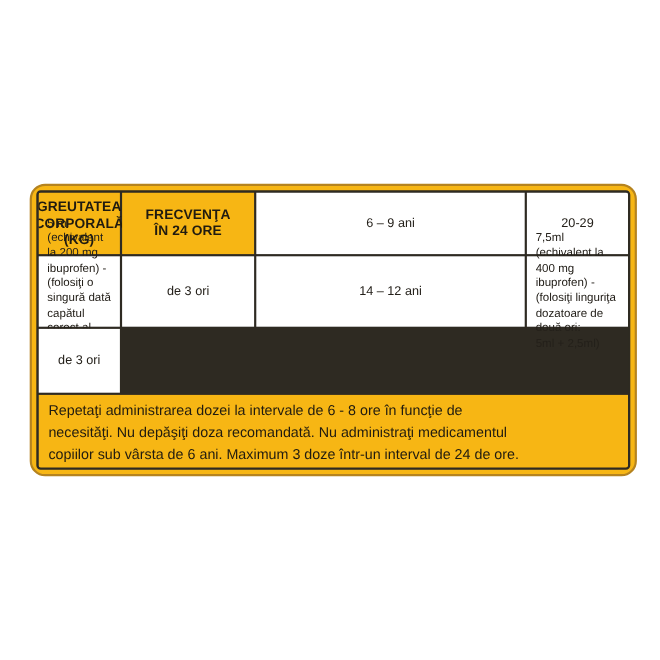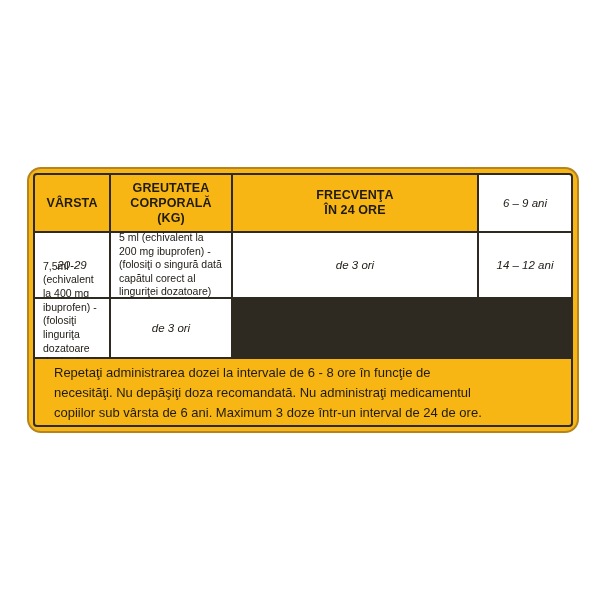--- a/index.html
+++ b/index.html
@@ -57,51 +57,49 @@
     font-weight: bold;
     font-size: 12.5px;
     line-height: 1.2;
     white-space: pre-line;
     letter-spacing: 0.1px;
     color: #201b10;
   }
   .val {
     font-size: 11.5px;
     color: #24201a;
-    font-style: italic;
   }
   .dose {
     justify-content: flex-start;
     text-align: left;
     font-size: 10.5px;
     line-height: 1.3;
     white-space: pre-line;
     padding: 5px 8px;
     color: #24201a;
   }
   .footer-note {
     grid-column: 1 / -1;
     background: #f7b614;
     justify-content: flex-start;
     text-align: left;
     font-size: 13px;
     line-height: 1.55;
     white-space: pre-line;
-    padding: 4px 19px;
+    padding: 4px 9px;
     color: #201b10;
   }
 </style>
 </head>
 <body>
 
 <div class="page">
   <div class="card">
     <div class="tbl">
 
-      <div class="cell hd">VÂRSTA</div>
       <div class="cell hd">GREUTATEA
 CORPORALĂ
 (KG)</div>
       <div class="cell hd">FRECVENŢA
 ÎN 24 ORE</div>
 
       <div class="cell val">6 – 9 ani</div>
       <div class="cell val">20-29</div>
       <div class="cell dose">5 ml (echivalent la 200 mg ibuprofen) -
 (folosiţi o singură dată capătul corect al

